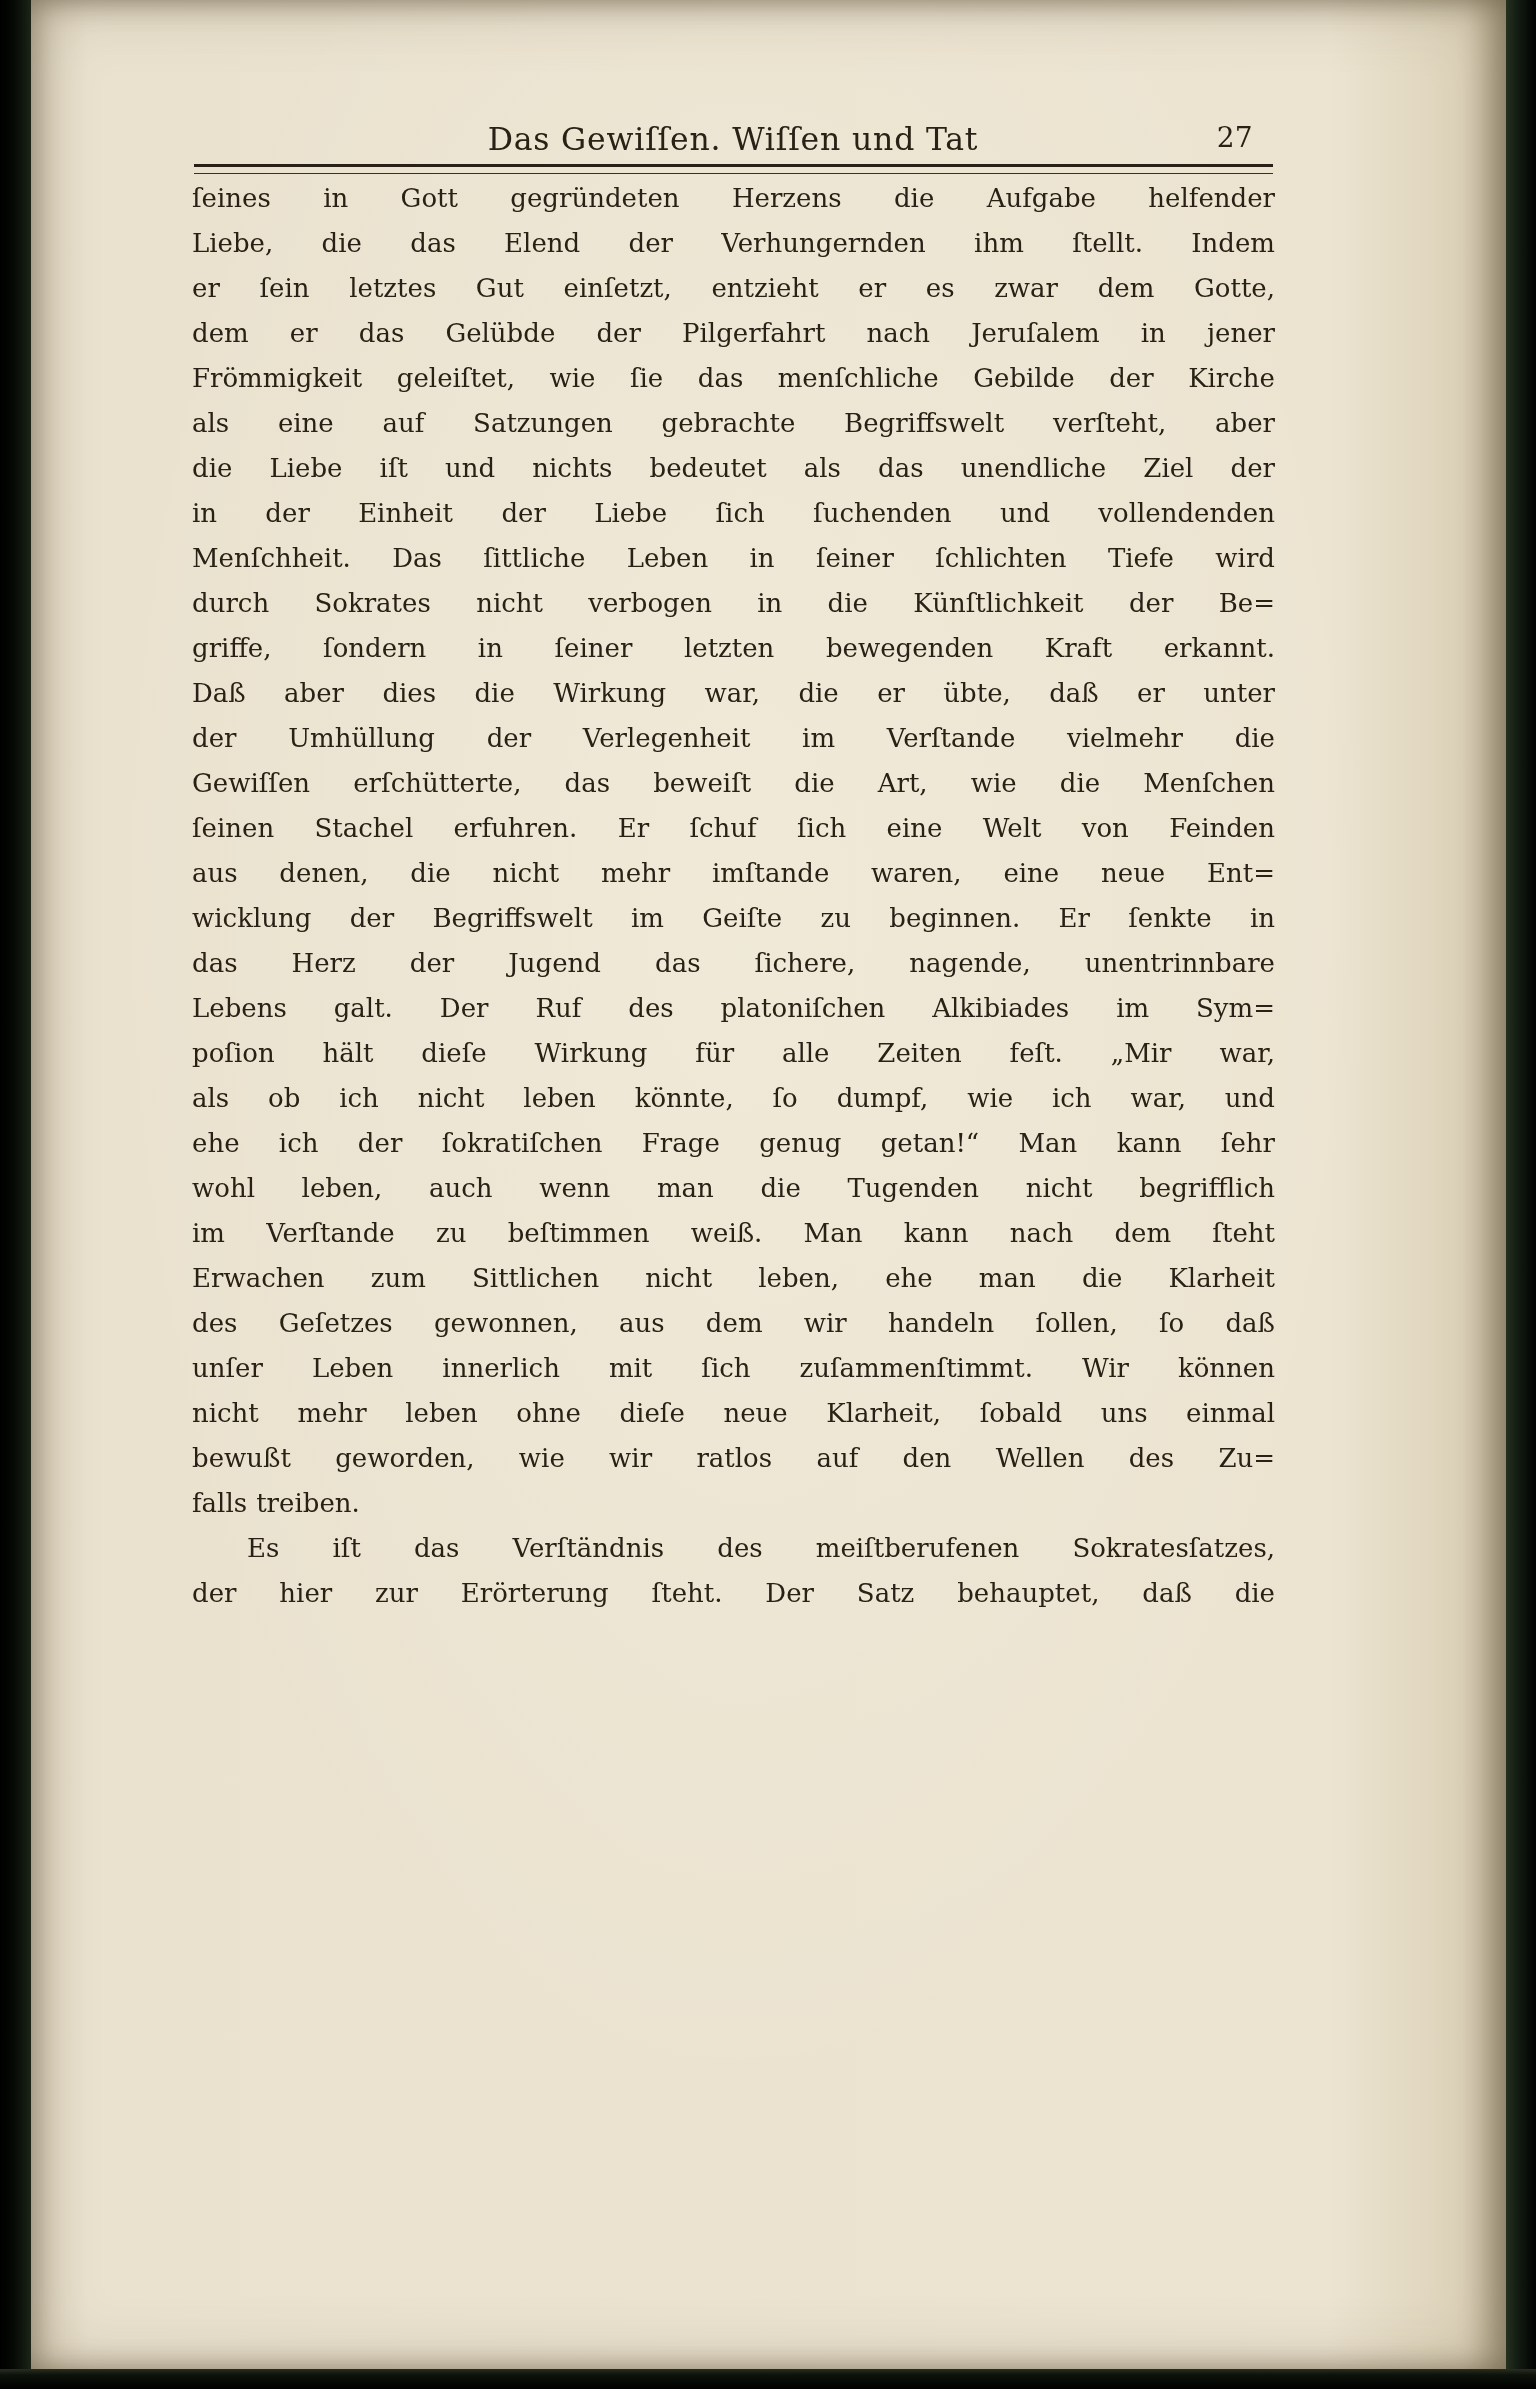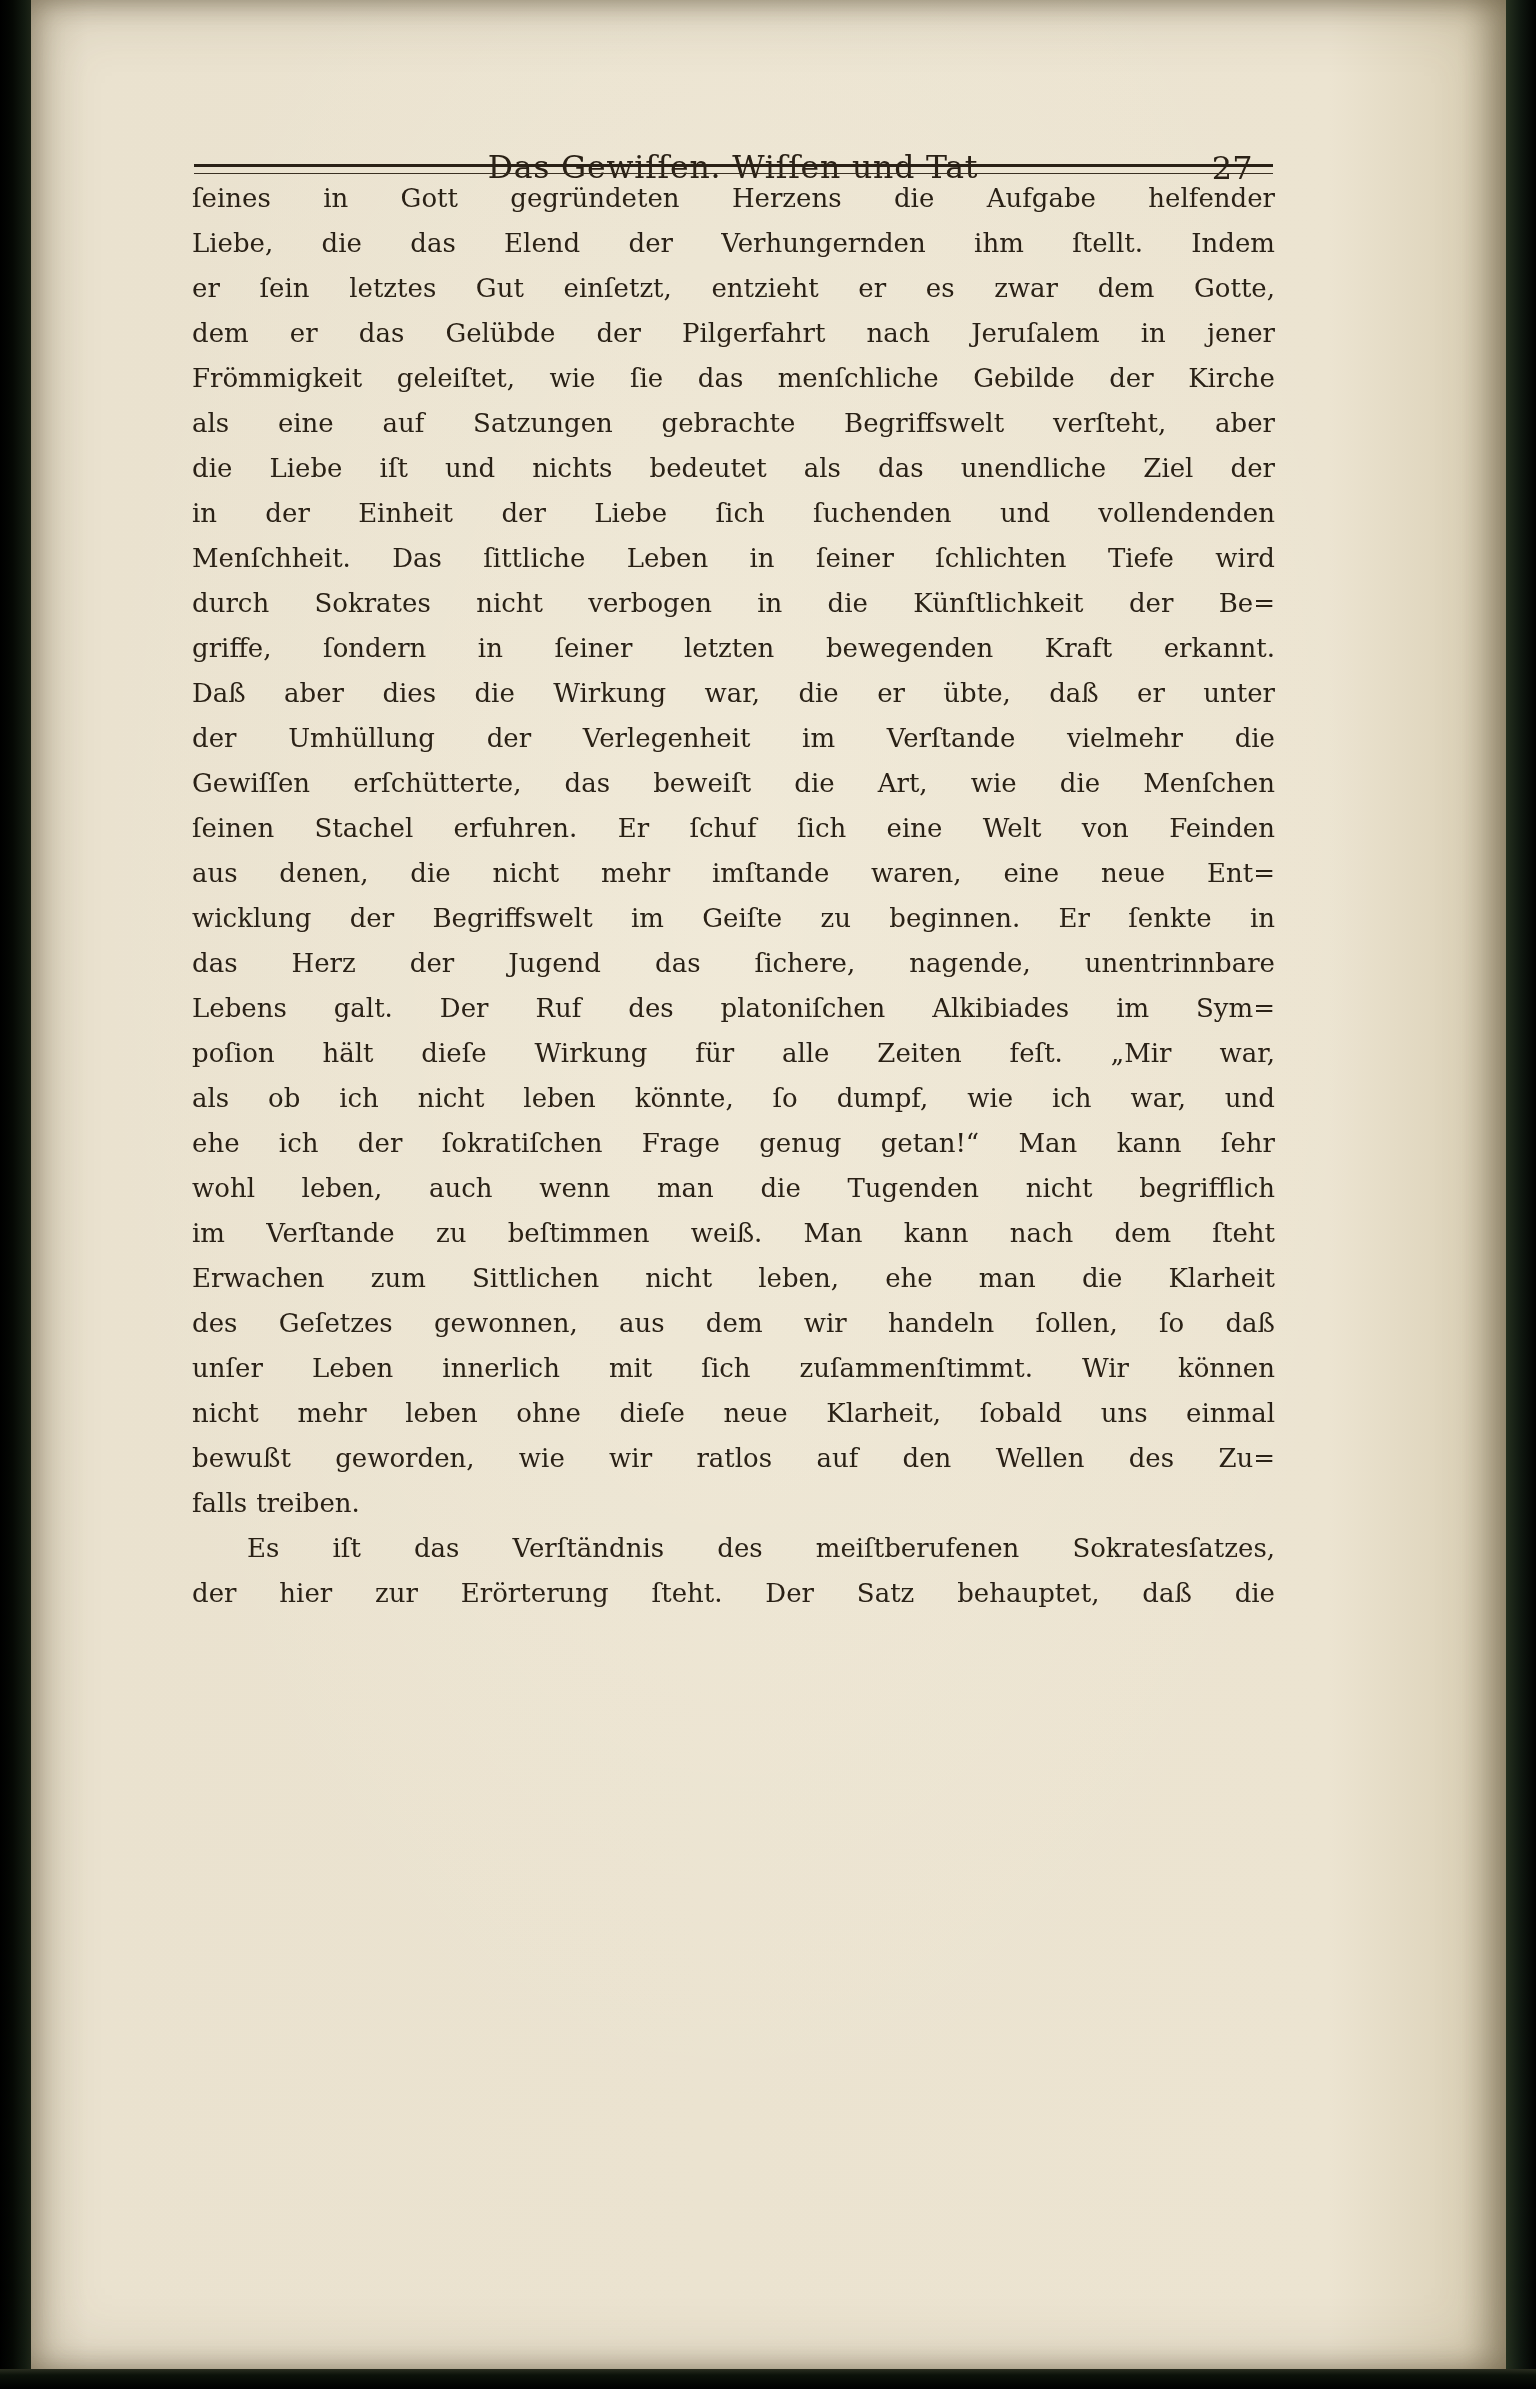--- a/index.html
+++ b/index.html
@@ -31,29 +31,29 @@
       linear-gradient(90deg, #ddd4bf 0%, #eae2cf 4%, #ece4d1 88%, #ddd3ba 97%, #c9bfa4 100%),
       #e9e1ce;
     box-shadow:
       inset 0 0 69px rgba(92, 76, 48, 0.30),
       inset -17px 0 29px rgba(70, 58, 34, 0.35),
       inset 10.8px 0 23px rgba(70, 58, 34, 0.28);
   }
   .ink { color: #2a2116; }
 
   .header-row {
-    position: absolute; left: 192px; top: 121px; width: 1082px; height: 41px; margin-top: 28px;
+    position: absolute; left: 192px; top: 121px; width: 1082px; height: 41px;
   }
   .header-title {
     position: absolute; left: 0; right: 0; text-align: center;
     font-size: 31.5px; letter-spacing: 0.8px; white-space: nowrap;
   }
   .page-number {
     position: absolute; right: 21.5px; top: 0;
-    font-size: 32px;
+    font-size: 28px;
   }
   .double-rule {
     position: absolute; left: 194px; top: 164px; width: 1079px; height: 6.1px;
     border-top: 3.1px solid #2a2116;
     border-bottom: 1.5px solid #3a3022;
   }
 
   .body-text {
     position: absolute; left: 192px; top: 176px; width: 1083px;
     font-size: 26px;

